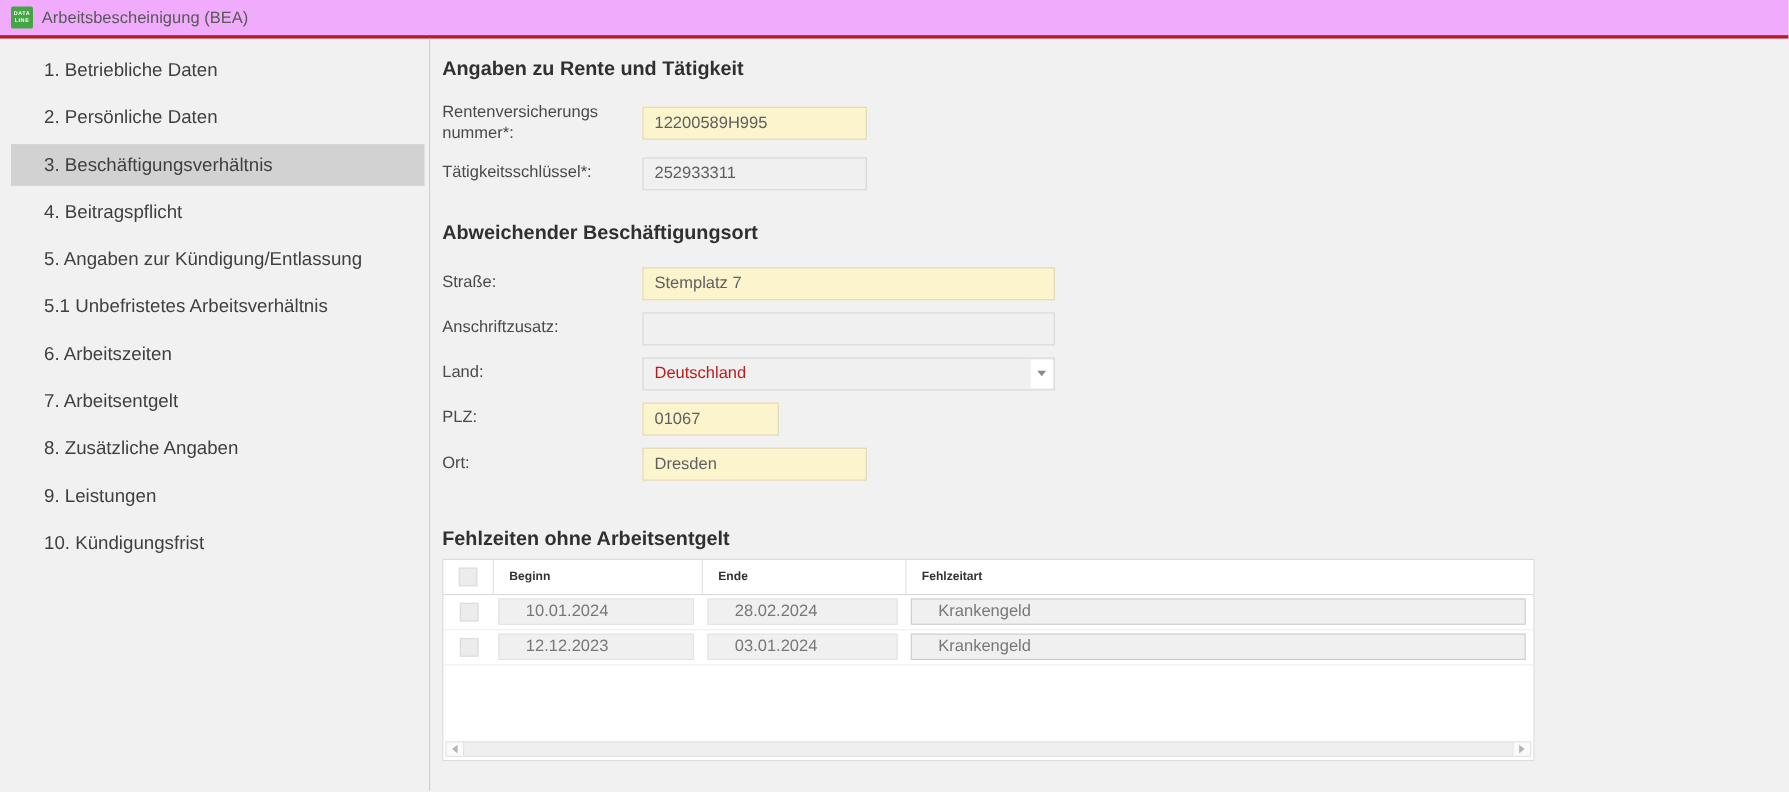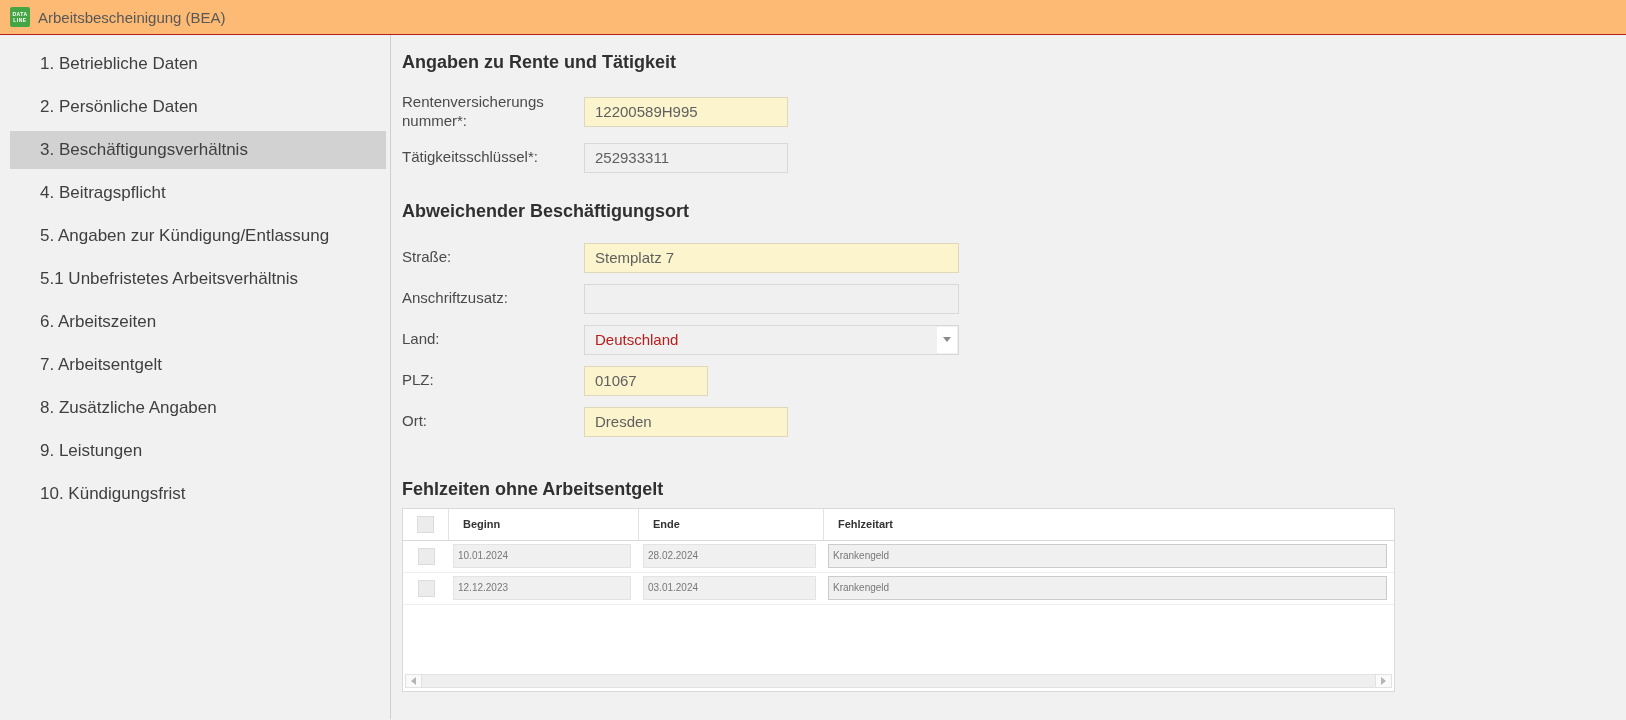--- a/index.html
+++ b/index.html
@@ -6,22 +6,22 @@
   html,body { width:1626px; height:720px; overflow:hidden; }
   body {
     font-family:"Liberation Sans", sans-serif;
     background:#f1f1f1;
     color:#3f3f3f;
   }
 
   
   .titlebar {
     height:35px;
-    background:#fdba74;
-    border-bottom:1px solid #b91c1c;
+    background:#f0abfc;
+    border-bottom:3px solid #b91c1c;
     display:flex; align-items:center;
     padding-left:10px; gap:8px;
   }
   .logo {
     width:20px; height:20px;
     background:#44a544;
     border-radius:2px;
     color:#fff;
     font-size:5px; font-weight:bold; line-height:1.3;
     display:flex; flex-direction:column;
@@ -118,22 +118,22 @@
   .checkbox {
     width:17px; height:17px;
     background:#ececec;
     border:1px solid #dcdcdc;
   }
   .cell-box {
     flex:1; height:24px; line-height:22px;
     margin:0 8px 0 4px;
     background:#f0f0f0;
     border:1px solid #e3e3e3;
-    font-size:10px; color:#787878;
-    padding-left:4px;
+    font-size:15px; color:#787878;
+    padding-left:24px;
     white-space:nowrap; overflow:hidden;
   }
   .col-art .cell-box { border-color:#cccccc; margin-right:7px; }
   .t-spacer { flex:1; }
   .t-scrollbar {
     height:14px; flex:none;
     margin:0 2px 3px 2px;
     background:#efefef;
     border:1px solid #e2e2e2;
     display:flex;

